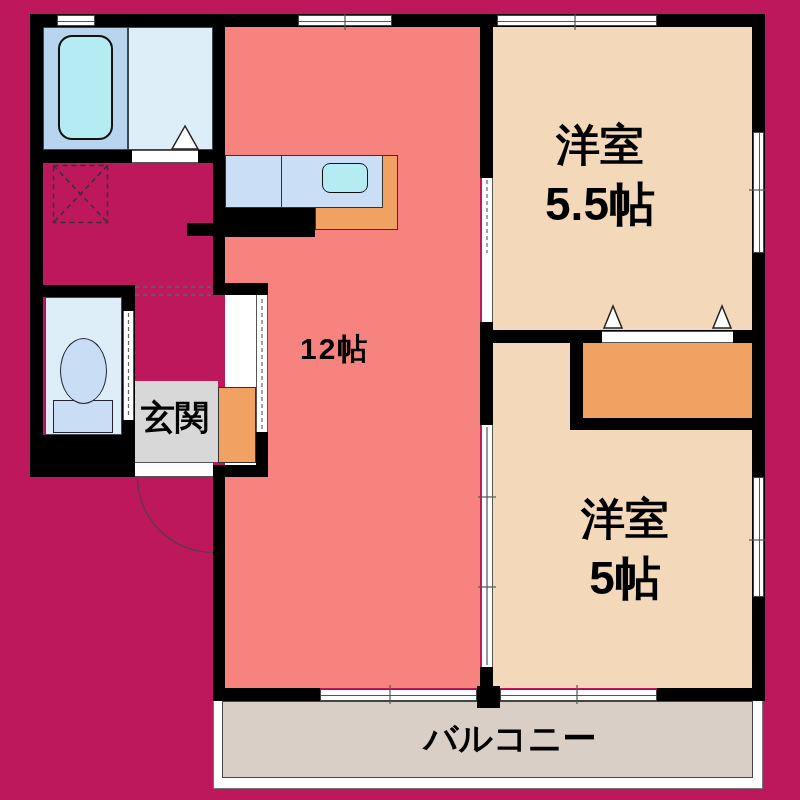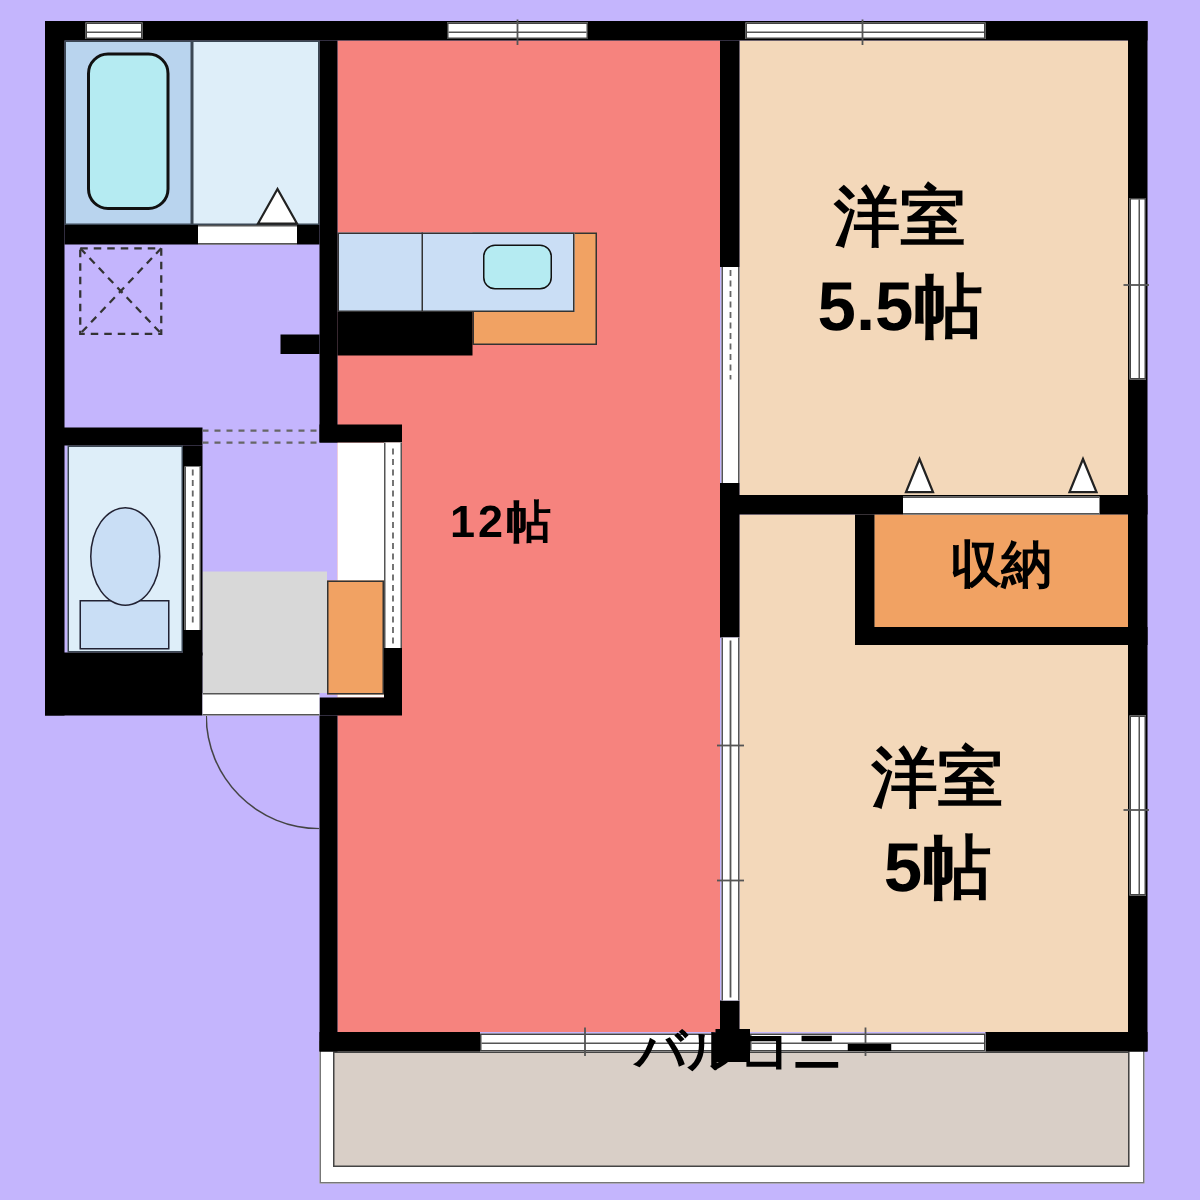--- a/index.html
+++ b/index.html
@@ -1,16 +1,16 @@
 <!DOCTYPE html>
 <html><head>
 <meta charset="utf-8">
 <style>
   html,body{margin:0;padding:0;background:#fff;}
-  .plan{position:relative;width:800px;height:800px;background:#c4b5fd;overflow:hidden;
+  .plan{position:relative;width:800px;height:800px;background:#be185d;overflow:hidden;
         font-family:"Liberation Sans","DejaVu Sans",sans-serif;}
   .wall{position:absolute;background:#000;box-sizing:border-box;}
   .room{position:absolute;box-sizing:border-box;}
   .room-b{border:1px solid #3b4754;}
   .win{position:absolute;background:#fff;border:1px solid #444;box-sizing:border-box;}
   .win-h::after{content:'';position:absolute;left:0;right:0;top:50%;height:1px;background:#555;}
   .win-v::after{content:'';position:absolute;top:0;bottom:0;left:50%;width:1px;background:#555;}
   .door-h{position:absolute;background:#fff;border-top:1px solid #555;border-bottom:1px solid #555;box-sizing:border-box;}
   .door-v{position:absolute;background:#fff;border-left:1px solid #555;border-right:1px solid #555;box-sizing:border-box;}
   .fixture{position:absolute;box-sizing:border-box;}
@@ -132,27 +132,27 @@
 
   <div class="lbl z5" style="left:500px;top:120px;width:200px;">
     <div style="font-size:44px;">洋室</div>
     <div style="font-size:46px;margin-top:10px;">5.5帖</div>
   </div>
 
   <div class="lbl z5" style="left:300px;top:324px;width:175px;text-align:left;">
     <div style="font-size:30px;margin-top:8px;letter-spacing:2px;">12帖</div>
   </div>
 
-  <div class="lbl z5" style="left:583px;top:358px;width:169px;font-size:34px;">
-    <span>収納</span>
-  </div>
 
   <div class="lbl z5" style="left:525px;top:494px;width:200px;">
     <div style="font-size:44px;">洋室</div>
     <div style="font-size:46px;margin-top:10px;">5帖</div>
   </div>
 
+  <div class="lbl z5" style="left:135px;top:398px;width:80px;font-size:34px;">
+    <span>玄関</span>
+  </div>
 
-  <div class="lbl z5" style="left:380px;top:681px;width:260px;font-size:34px;">
+  <div class="lbl z5" style="left:380px;top:719px;width:260px;font-size:34px;">
     <span>バルコニー</span>
   </div>
 
 </div>
 
 </body></html>

